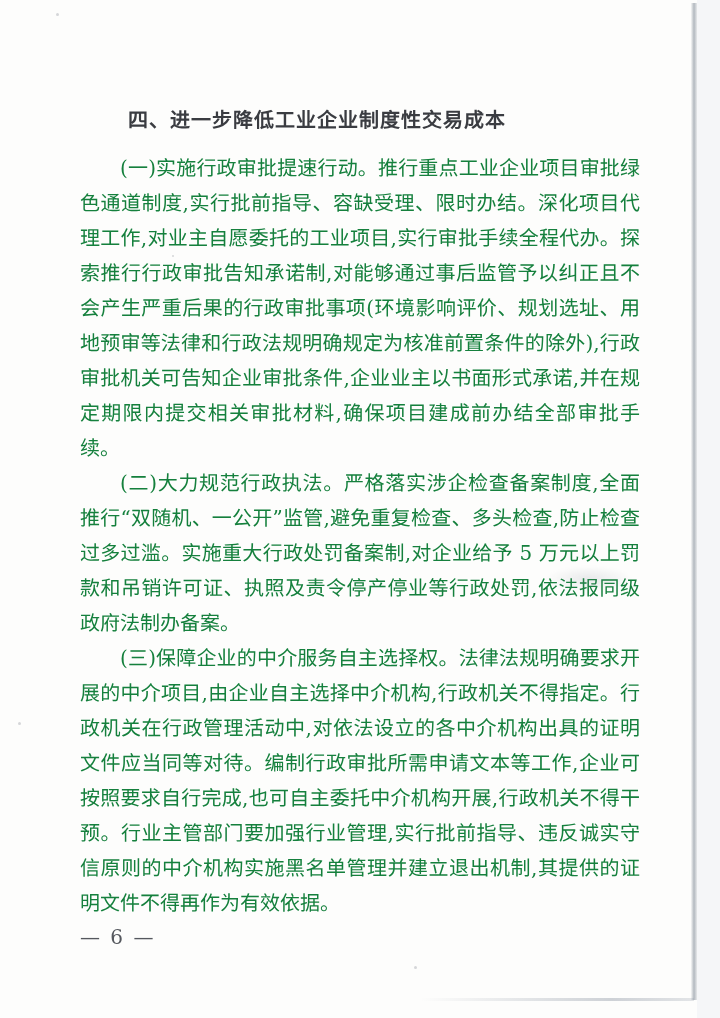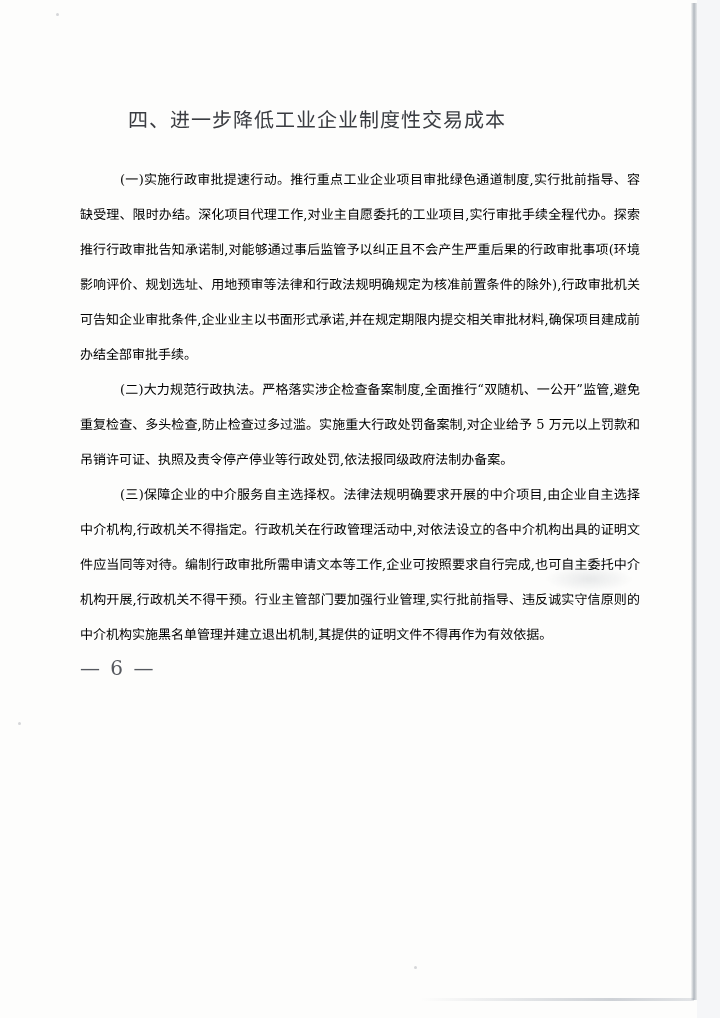--- a/index.html
+++ b/index.html
@@ -53,31 +53,31 @@
   }
   .content {
     position: absolute;
     left: 80px;
     top: 103px;
     width: 560px;
   }
   .heading {
     font-family: "DejaVu Sans", "Liberation Sans", sans-serif;
     font-size: 20px;
-    font-weight: normal;
+    font-weight: bold;
     color: #3a3c41;
     line-height: 35px;
     letter-spacing: 1px;
-    margin: 0 0 24px 48px;
+    margin: 0 0 13px 48px;
   }
   .bodytext p {
     font-family: "DejaVu Serif", "Liberation Serif", serif;
-    font-size: 13px;
+    font-size: 20px;
     line-height: 35px;
-    color: #000000;
+    color: #15803d;
     letter-spacing: 0;
     text-align: justify;
     text-indent: 40px;
     margin: 0;
   }
   .page-number {
     font-family: "DejaVu Serif", "Liberation Serif", serif;
     font-size: 20px;
     line-height: 26px;
     color: #55585e;

